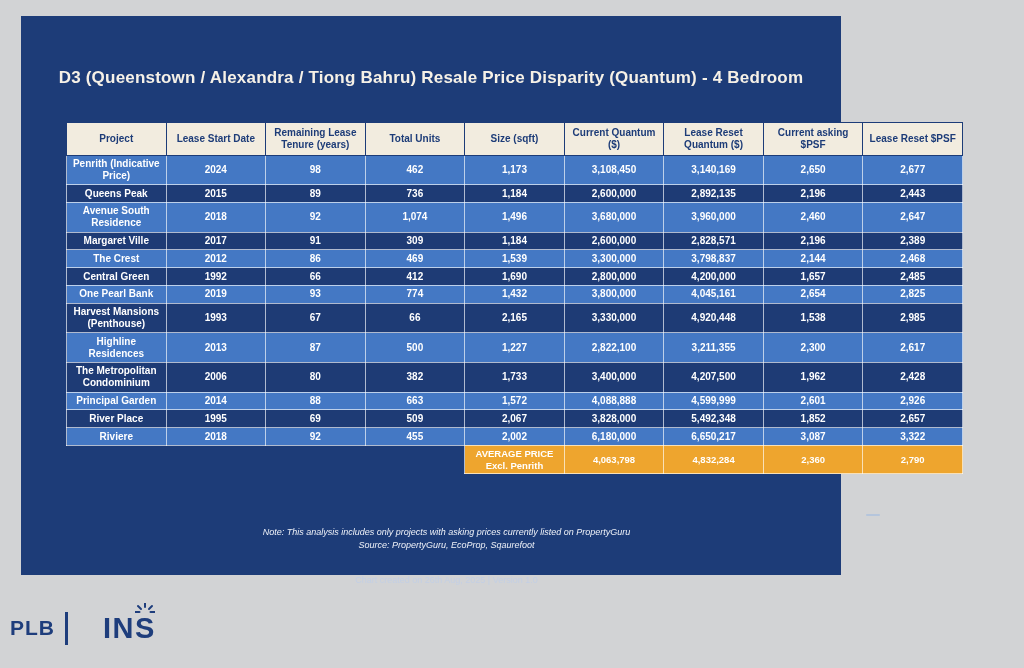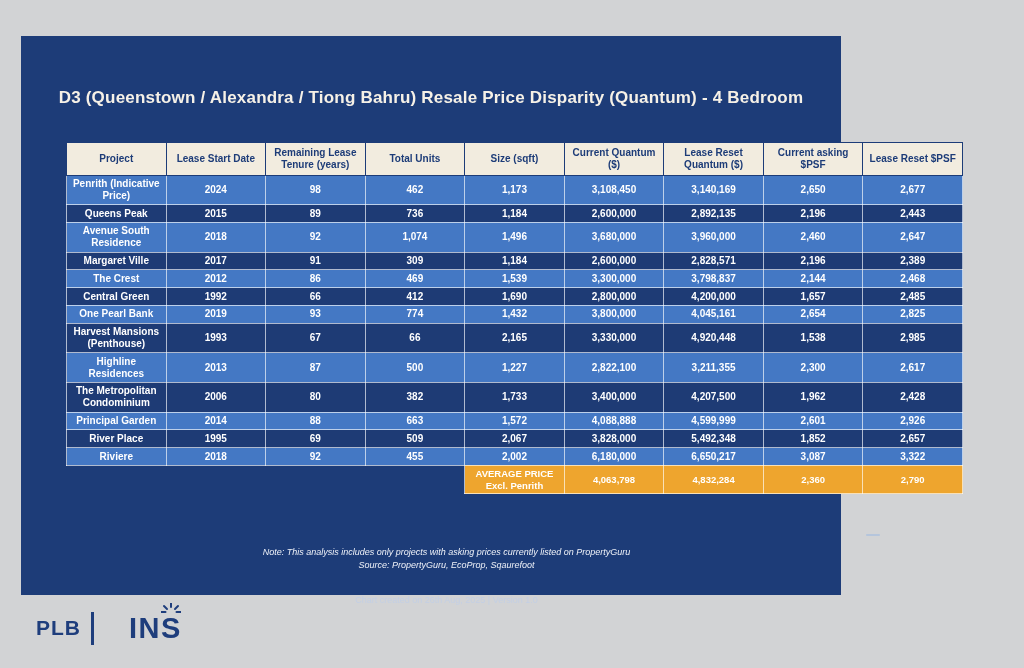--- a/index.html
+++ b/index.html
@@ -15,21 +15,21 @@
   }
   *{box-sizing:border-box;margin:0;padding:0;}
   html,body{width:1024px;height:668px;}
   body{
     position:relative;
     background:var(--page-bg);
     font-family:"Liberation Sans", sans-serif;
     overflow:hidden;
   }
   .card{
-    position:absolute;left:21px;top:36px;width:820px;height:559px;
+    position:absolute;left:21px;top:16px;width:820px;height:559px;
     background:var(--card-bg);
   }
   .card-title{
     position:absolute;top:52px;left:0;width:100%;
     text-align:center;
     color:var(--title-cream);
     font-size:17px;font-weight:bold;letter-spacing:0.2px;
   }
   table.resale{
     position:absolute;left:45px;top:106px;width:897px;
@@ -69,21 +69,21 @@
   }
   
   .card-notes{
     position:absolute;left:0;top:510px;width:100%;
     text-align:center;color:#eef1f8;padding-left:31px;
   }
   .card-notes .note-line{font-size:9px;font-style:italic;line-height:1.45;}
   .card-notes .created-line{font-size:9px;color:#c3cfe4;margin-top:23px;}
   
   .plb-logo{
-    position:absolute;left:36px;top:602px;height:52px;
+    position:absolute;left:10px;top:602px;height:52px;
     display:flex;align-items:center;
     color:var(--logo-navy);
   }
   .plb-logo .plb{font-size:21px;font-weight:800;letter-spacing:1px;}
   .plb-logo .divider{width:3px;height:33px;background:var(--logo-navy);margin:0 10px;}
   .plb-logo .insights{font-size:29px;font-weight:800;letter-spacing:1.5px;display:flex;align-items:baseline;margin-left:25px;}
   .s-wrap{position:relative;display:inline-block;}
   .s-rays{position:absolute;top:-9px;left:50%;transform:translateX(-50%);width:20px;height:11px;color:var(--logo-navy);}
 </style>
 </head>

